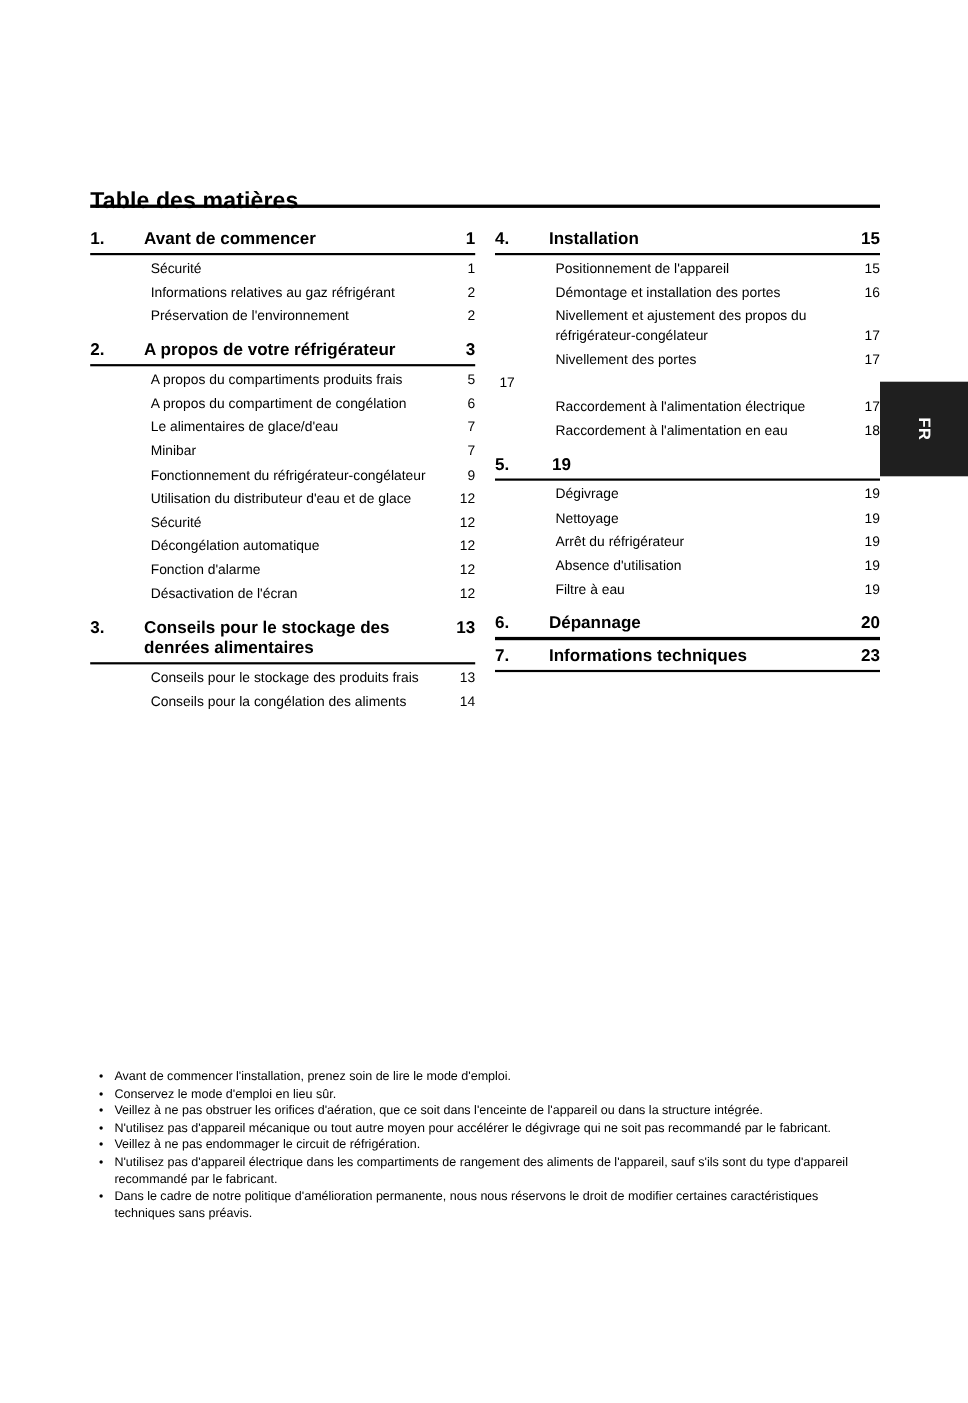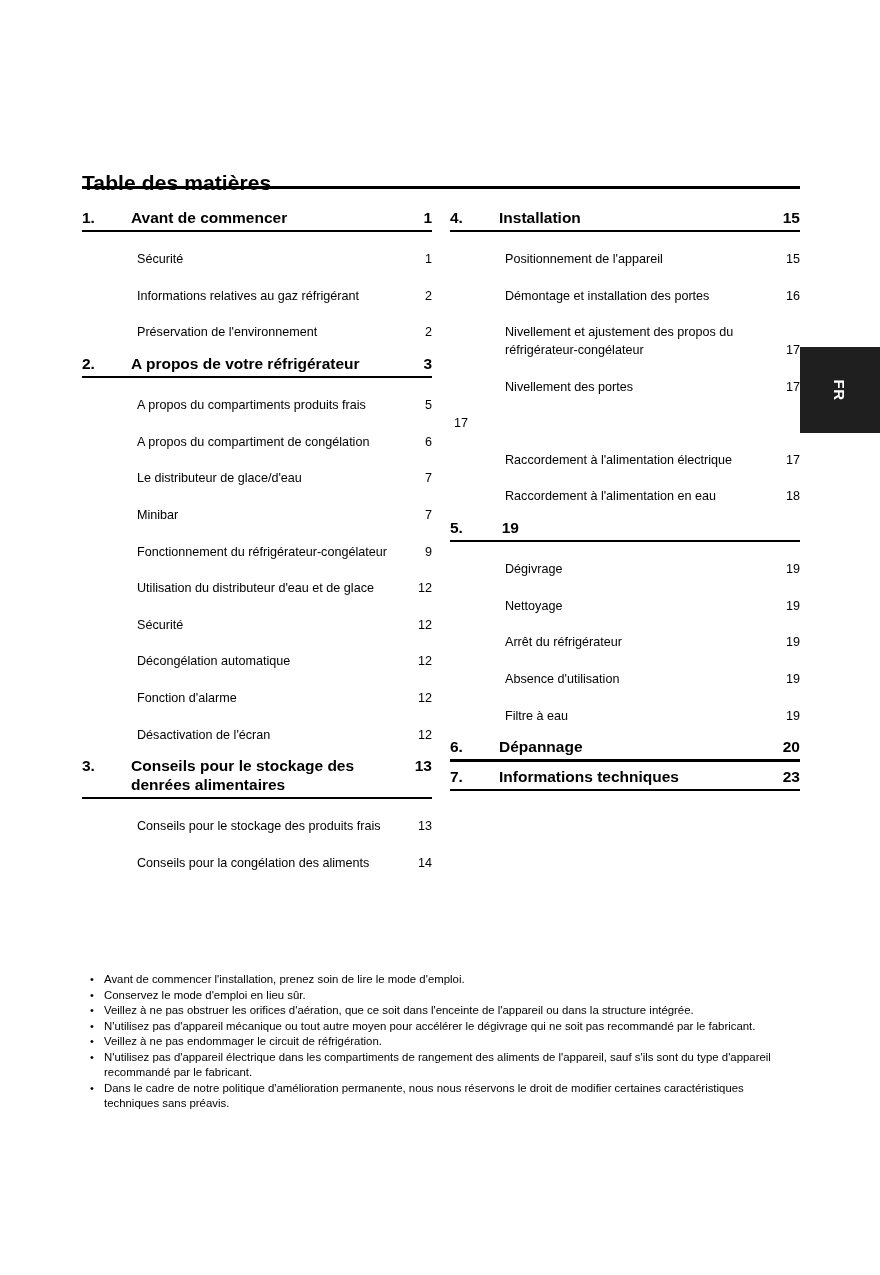--- a/index.html
+++ b/index.html
@@ -83,21 +83,21 @@
   }
   .sec-rule.thick { height: 2.6px; }
 
   
   .sub {
     position: relative;
     display: flex;
     align-items: center;
     font-size: 12.6px;
     line-height: 17.6px;
-    padding-top: 19px;
+    padding-top: 4px;
     padding-bottom: 0px;
     font-weight: normal;
   }
   .sub .label {
     padding-left: 55px;
     flex: 1 1 auto;
     padding-right: 8px;
   }
   .sub .pg {
     flex: 0 0 auto;
@@ -190,21 +190,21 @@
       <div class="sec-rule"></div>
       <div class="sub">
         <span class="label">A propos du compartiments produits frais</span>
         <span class="pg">5</span>
       </div>
       <div class="sub">
         <span class="label">A propos du compartiment de congélation</span>
         <span class="pg">6</span>
       </div>
       <div class="sub">
-        <span class="label">Le distributeur de glace/d'eau</span>
+        <span class="label">Le alimentaires de glace/d'eau</span>
         <span class="pg">7</span>
       </div>
       <div class="sub">
         <span class="label">Minibar</span>
         <span class="pg">7</span>
       </div>
       <div class="sub">
         <span class="label">Fonctionnement du réfrigérateur-congélateur</span>
         <span class="pg">9</span>
       </div>

